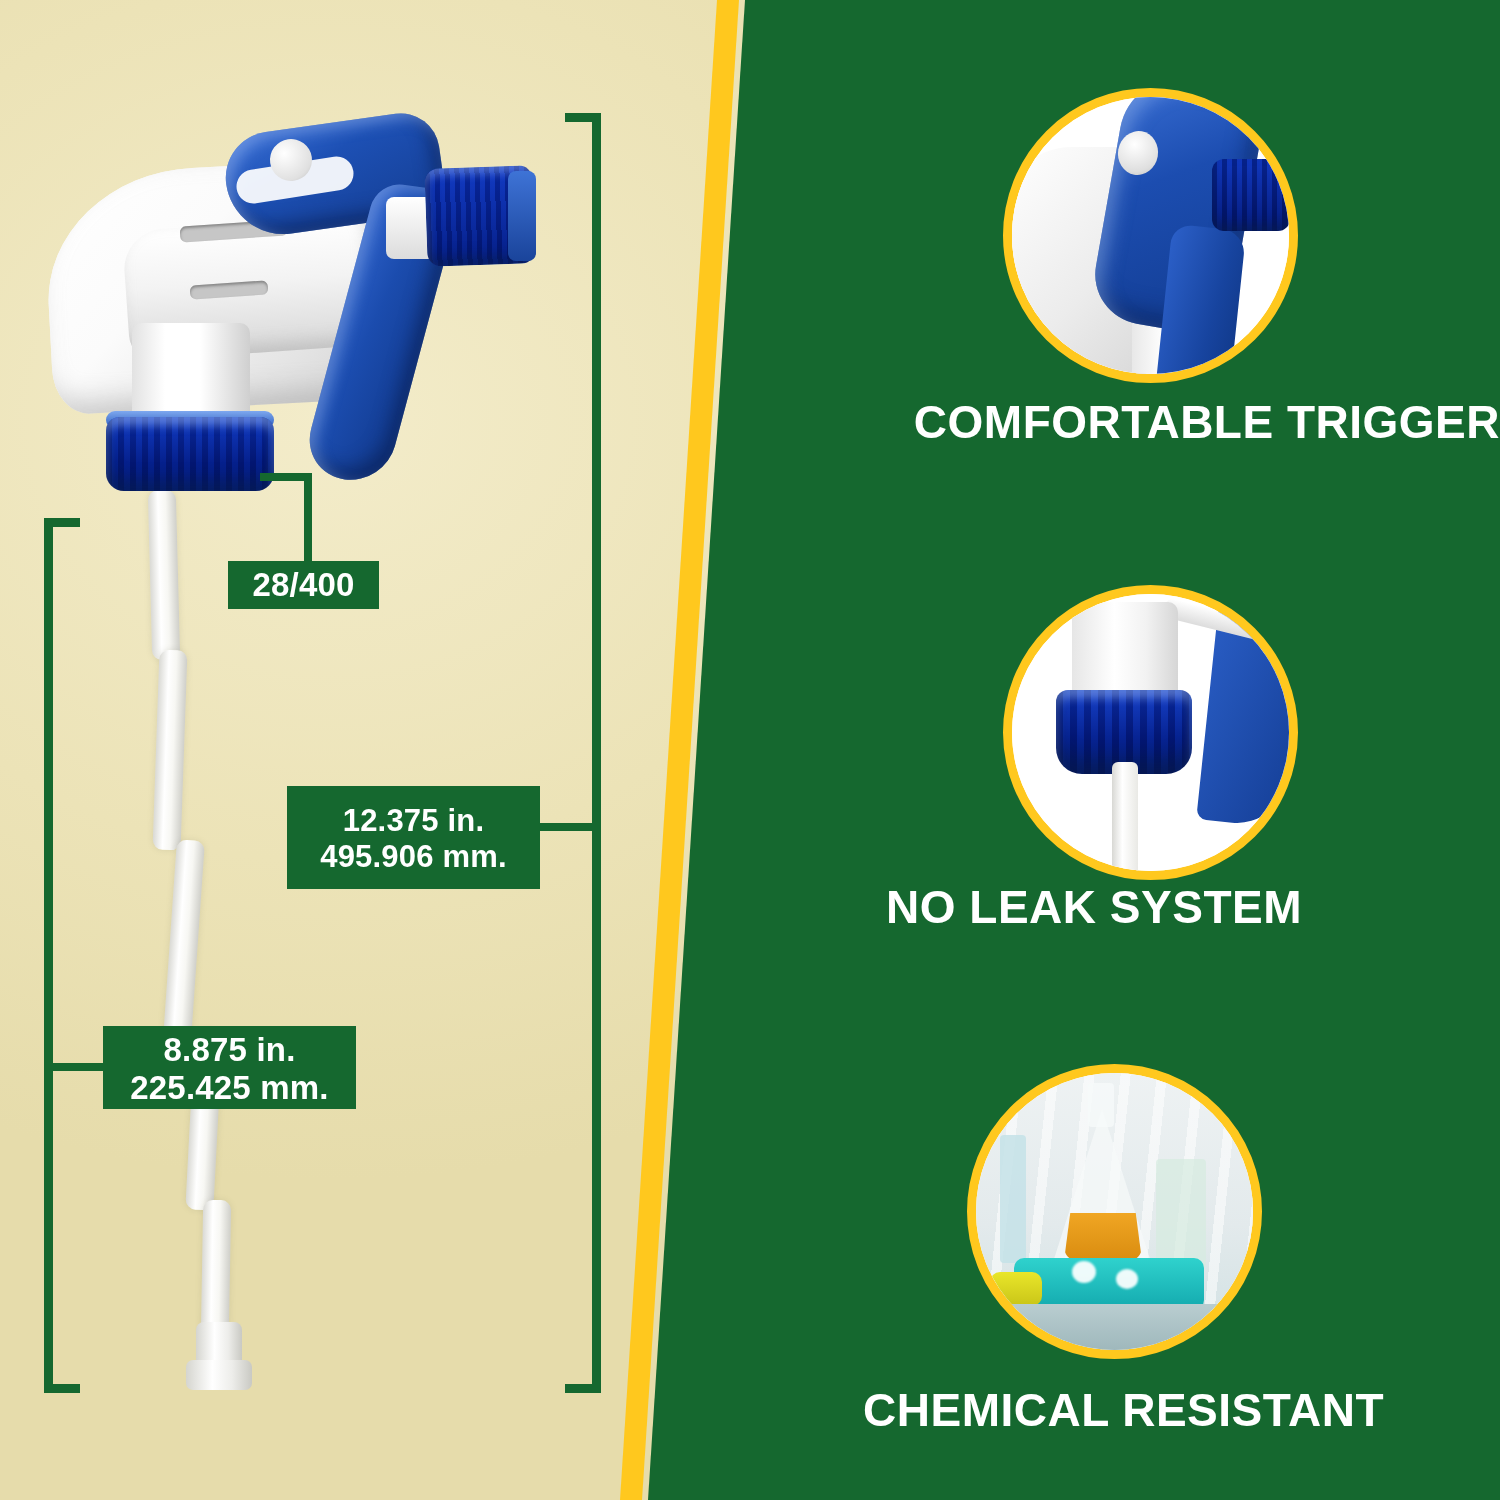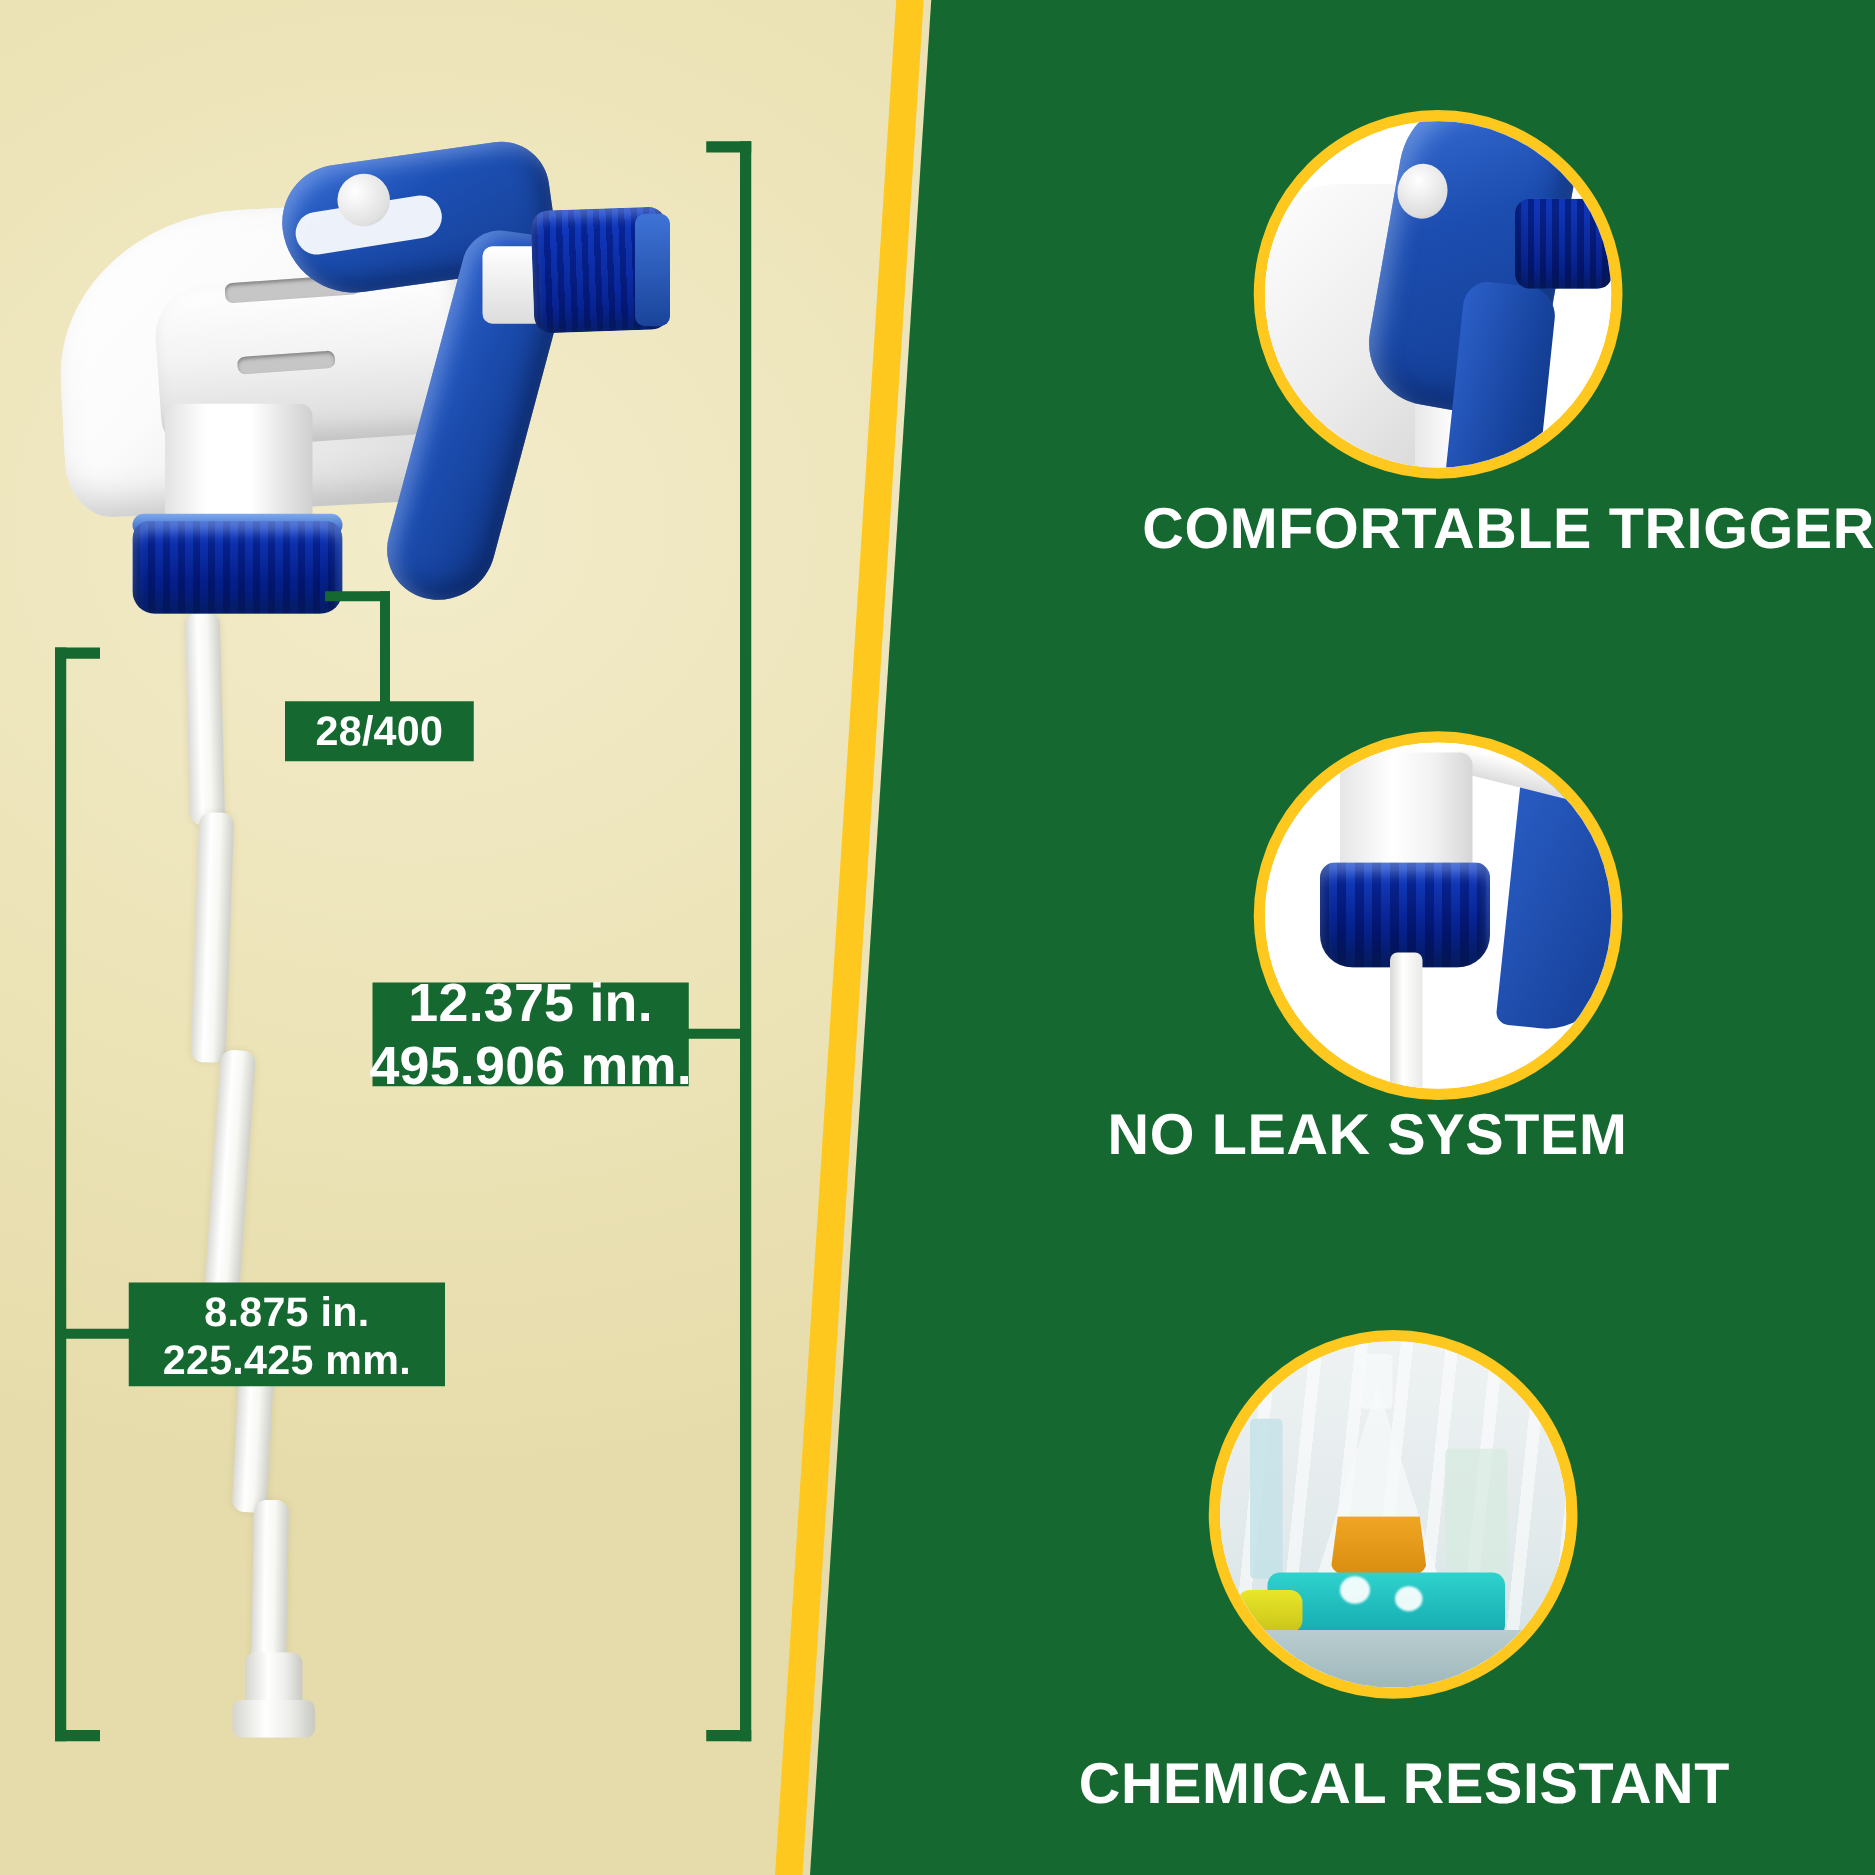--- a/index.html
+++ b/index.html
@@ -45,21 +45,21 @@
     display:flex;
     flex-direction:column;
     align-items:center;
     justify-content:center;
     line-height:1.14;
     box-sizing:border-box;
   }
   .dim-label .ln{display:block;white-space:nowrap;}
 
   #label-thread{left:228px;top:561px;width:151px;height:48px;font-size:33px;}
-  #label-total{left:298px;top:786px;width:253px;height:83px;font-size:43px;padding:2px 0 0 0;}
+  #label-total{left:287px;top:786px;width:253px;height:103px;font-size:31px;padding:2px 0 0 0;}
   #label-tube{left:103px;top:1026px;width:253px;height:83px;font-size:33px;padding:2px 0 0 0;}
 
   
   .product{position:absolute;left:0;top:0;width:640px;height:1440px;}
 
   .sprayer{position:absolute;left:30px;top:105px;width:530px;height:430px;}
 
   
   .body-shell{
     position:absolute;left:18px;top:62px;width:330px;height:240px;
@@ -409,16 +409,16 @@
         <div class="flask-neck"></div>
         <div class="beaker"></div>
         <div class="flask-liq"></div>
         <div class="teal"></div>
         <div class="yellow"></div>
         <div class="glow" style="left:96px;top:188px;width:24px;height:22px;"></div>
         <div class="glow" style="left:140px;top:196px;width:22px;height:20px;"></div>
         <div class="shelf"></div>
       </div>
     </div>
-    <div class="feature-title" style="left:0;top:1383px;width:1384px;padding-left:745px;box-sizing:border-box;font-size:46px;margin-top:16px;">CHEMICAL RESISTANT</div>
+    <div class="feature-title" style="left:0;top:1383px;width:1384px;padding-left:745px;box-sizing:border-box;font-size:46px;">CHEMICAL RESISTANT</div>
   </div>
 
 </div>
 
 </body></html>

